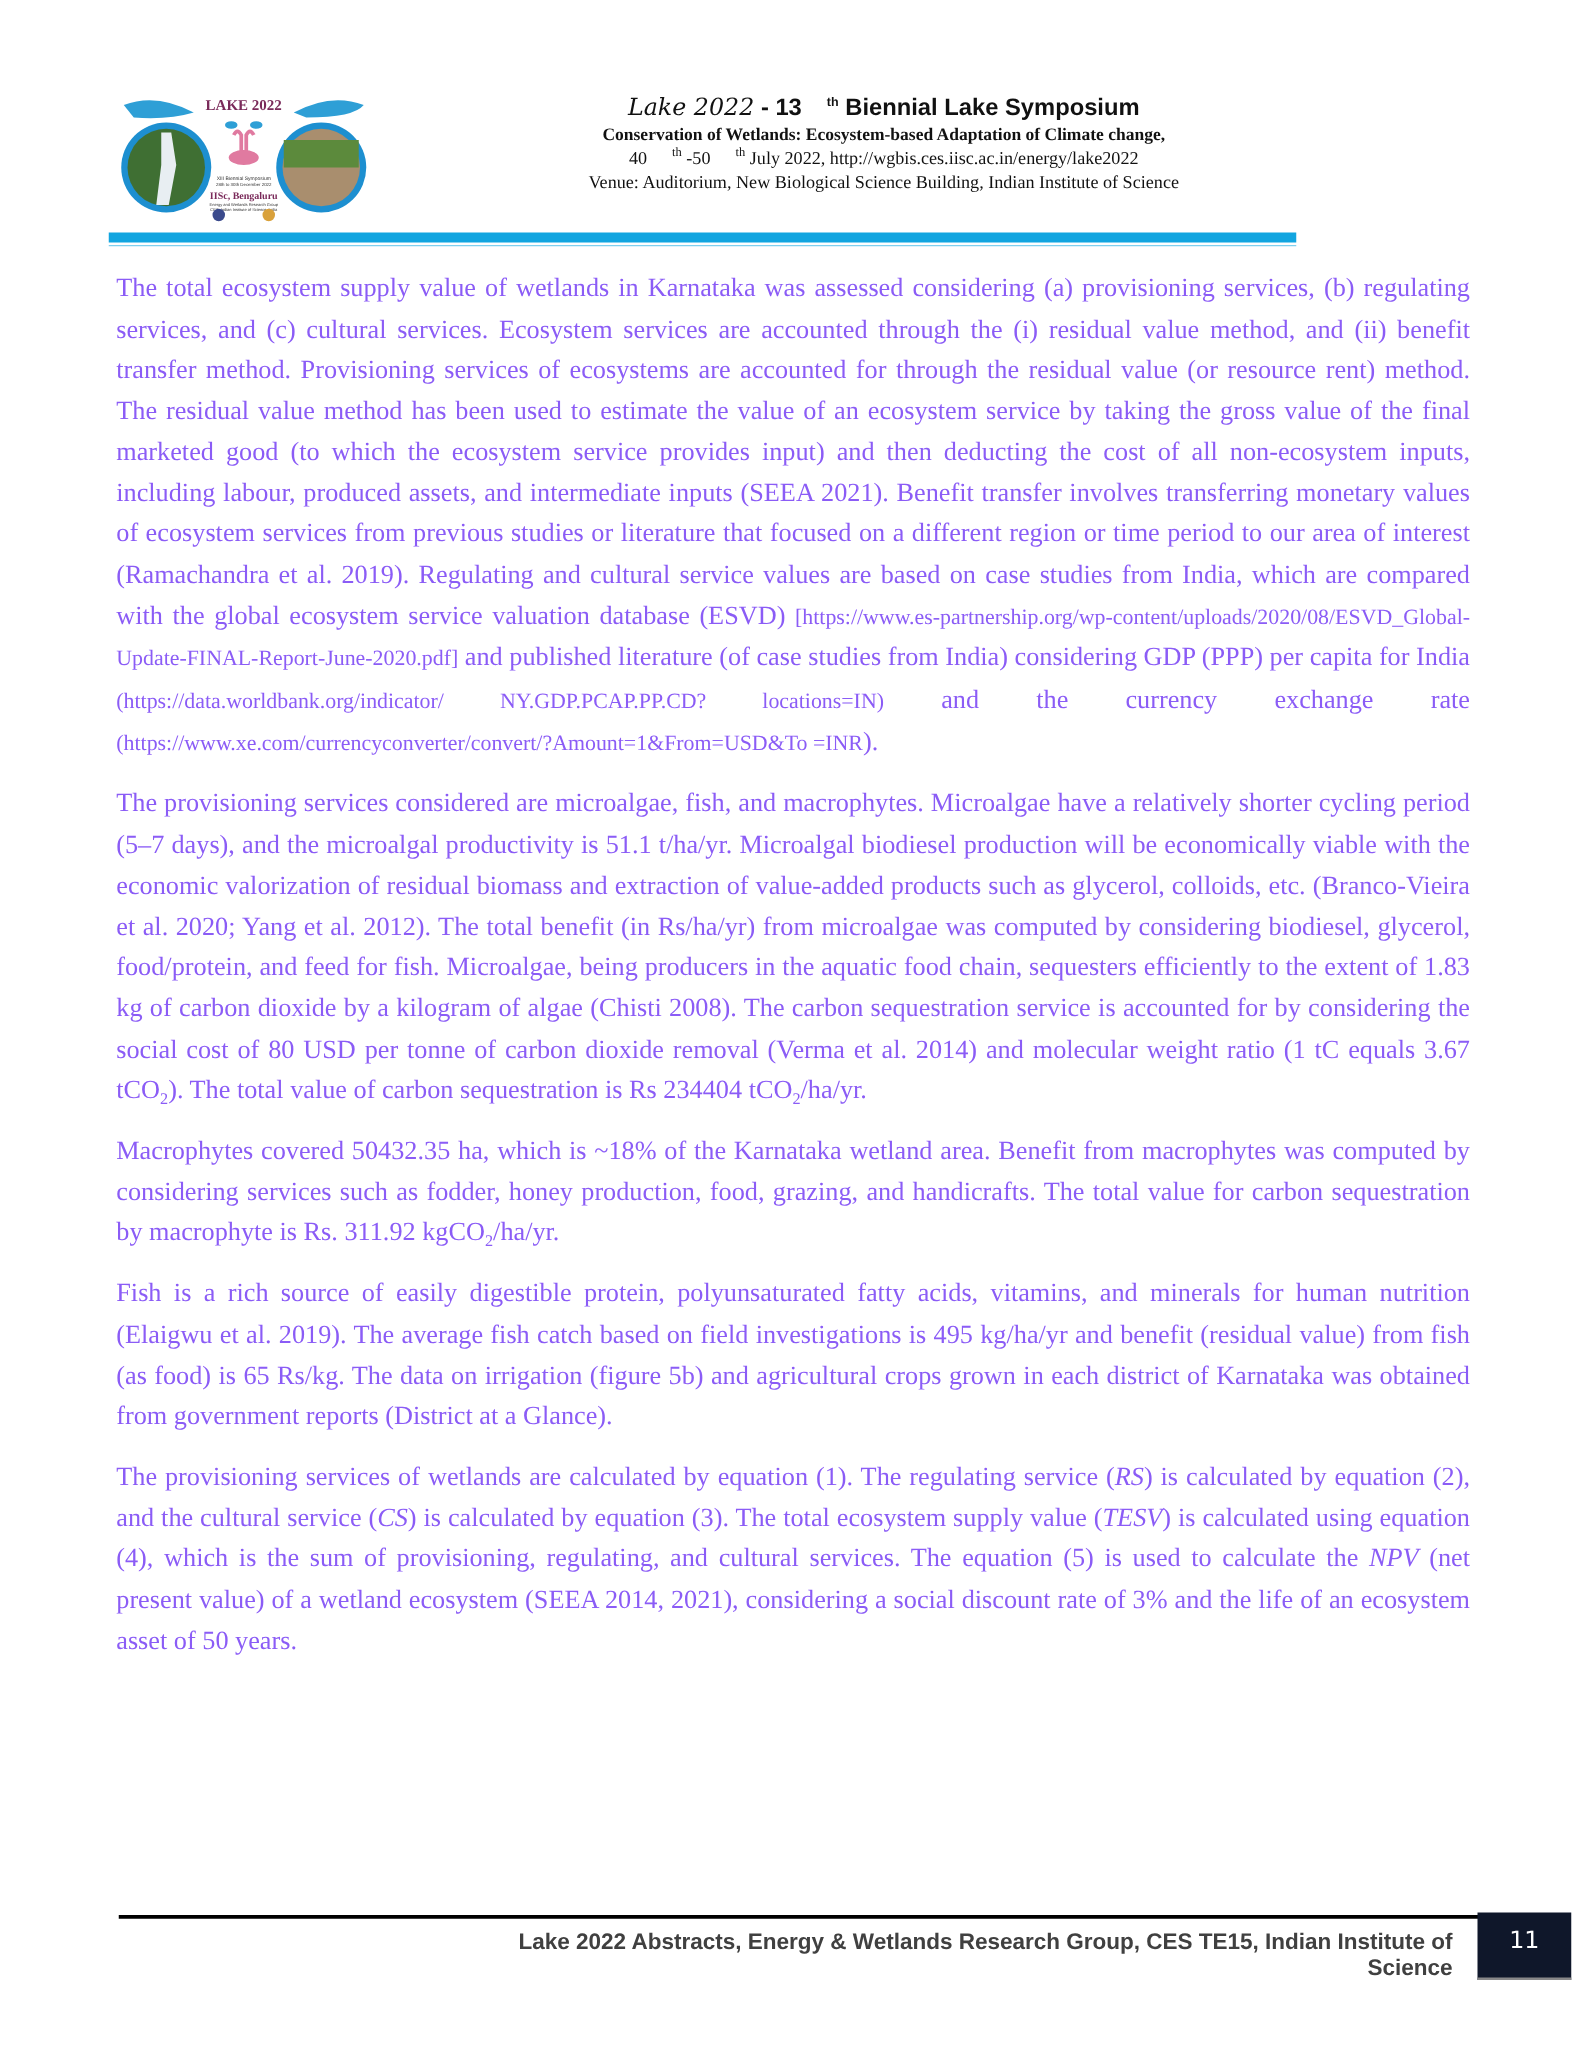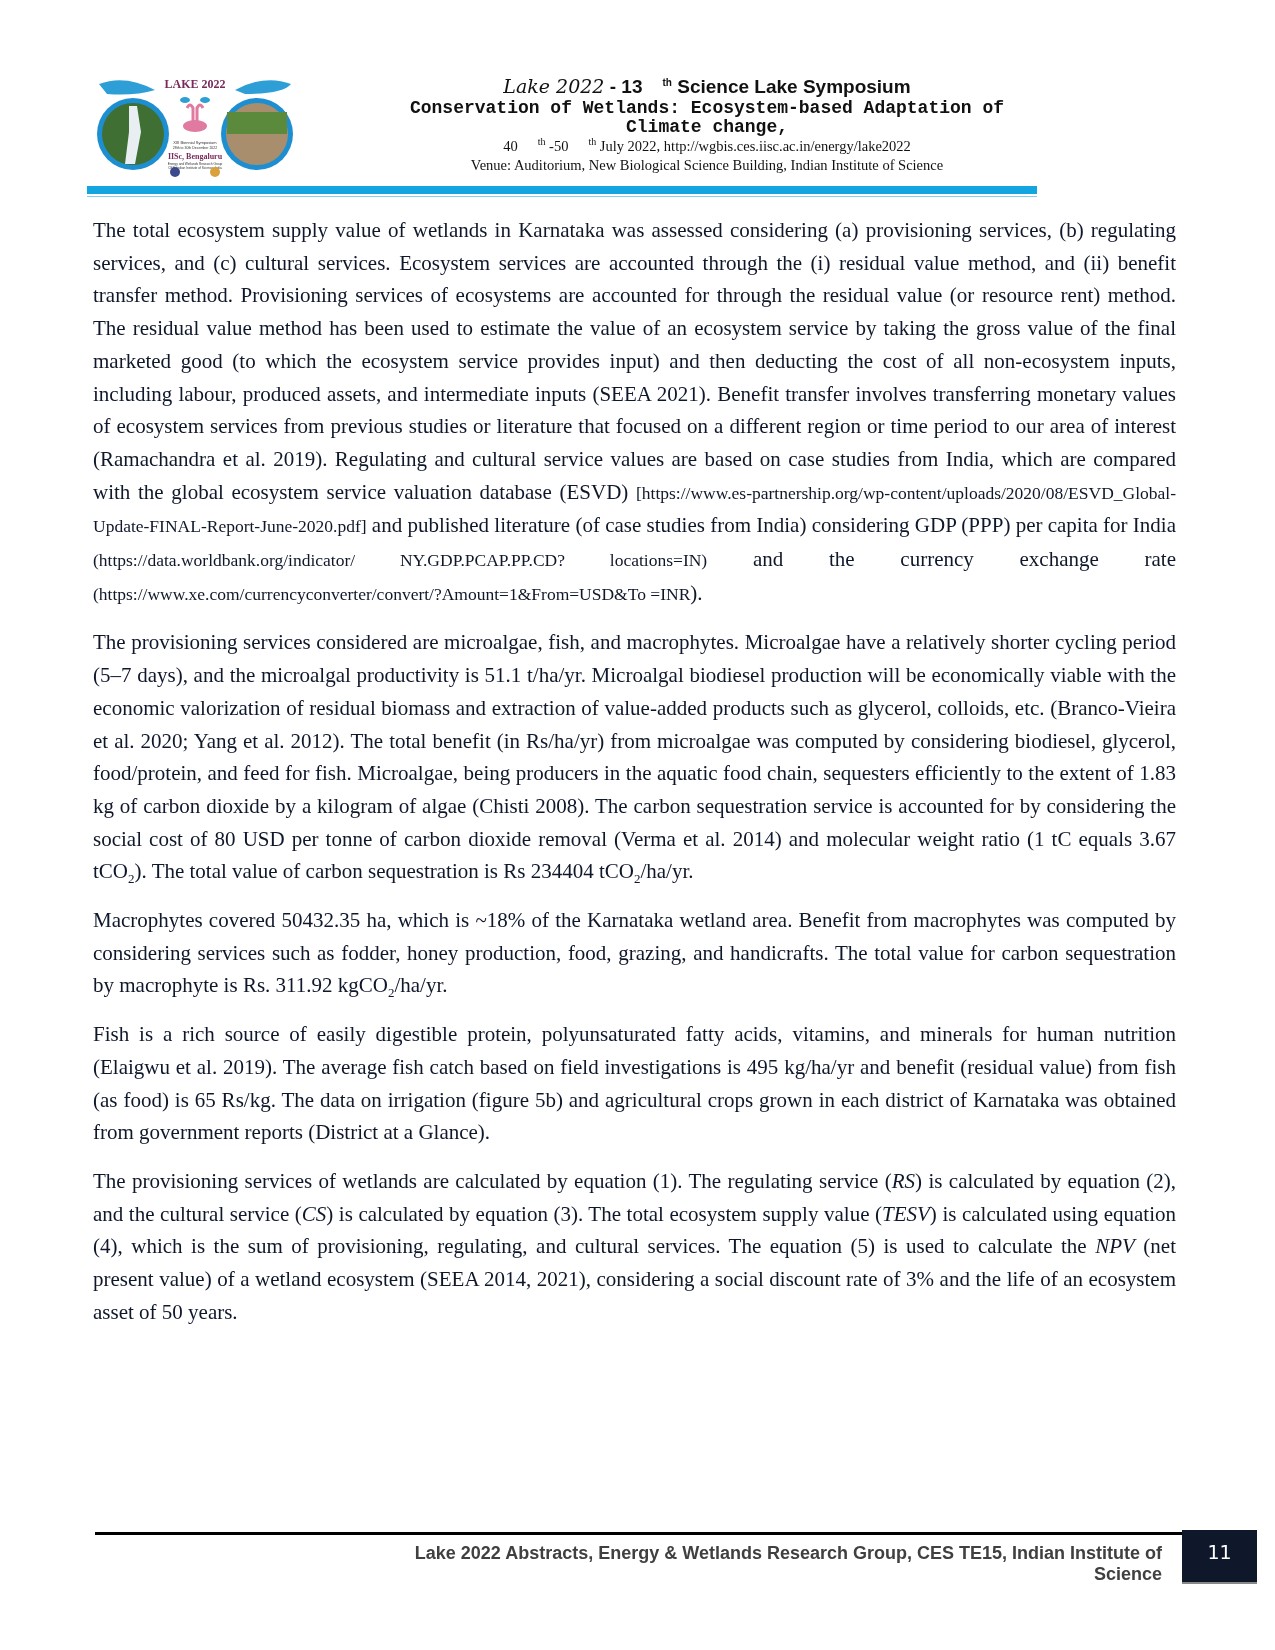--- a/index.html
+++ b/index.html
@@ -3,26 +3,26 @@
 <meta charset="utf-8">
 <style>
   html, body { margin: 0; padding: 0; background: #ffffff; }
   body { width: 1275px; height: 1650px; position: relative; overflow: hidden; color: #111; }
   .header { position: absolute; left: 87px; top: 60px; width: 950px; height: 140px; }
   .logo { position: absolute; left: 8px; top: 12px; width: 200px; height: 112px; }
   .head-text { position: absolute; left: 300px; top: 14px; width: 640px; text-align: center; font-family: "Liberation Serif", serif; color: #111; }
   .h-title { font-family: "Liberation Sans", sans-serif; font-weight: bold; font-size: 19px; line-height: 24px; }
   .h-title .lake { font-family: "DejaVu Serif", serif; font-style: italic; font-weight: normal; font-size: 19px; }
   .h-title sup, .h-dates sup { font-size: 10px; vertical-align: super; line-height: 0; padding-left: 20px; }
-  .h-sub { font-family: Liberation Mono, monospace; font-weight: bold; font-size: 18px; line-height: 19px; }
+  .h-sub { font-family: Liberation Serif, serif; font-weight: bold; font-size: 14px; line-height: 19px; }
   .h-dates, .h-venue, .h-email { font-size: 14.5px; line-height: 19px; }
   .rule-blue { position: absolute; left: 87px; top: 186px; width: 950px; height: 8px; background: #12a5e0; }
   .rule-blue-thin { position: absolute; left: 87px; top: 196px; width: 950px; height: 1px; background: #7fd0ef; }
 
-  .body { position: absolute; left: 93px; top: 214px; width: 1083px; font-family: "Liberation Serif", serif; font-size: 21px; line-height: 32.7px; text-align: justify; color: #0f172a; }
+  .body { position: absolute; left: 93px; top: 214px; width: 1083px; font-family: "Liberation Serif", serif; font-size: 21px; line-height: 32.7px; text-align: justify; color: #8b5cf6; }
   .body p { margin: 0 0 16px 0; }
   .body .url { font-size: 17.5px; }
   .body sub { font-size: 13px; vertical-align: sub; line-height: 0; }
 
   .footer-rule { position: absolute; left: 95px; top: 1532px; width: 1090px; height: 3px; background: #000; }
   .footer-text { position: absolute; left: 380px; top: 1543px; width: 782px; text-align: right; font-family: "Liberation Sans", sans-serif; font-weight: bold; font-size: 18px; color: #404040; }
   .page-box { position: absolute; left: 1182px; top: 1530px; width: 75px; height: 52px; background: #0f172a; color: #fff; font-family: "DejaVu Sans", sans-serif; font-size: 19px; text-align: center; line-height: 44px; border-bottom: 2px solid #888; }
 </style>
 </head>
 <body>
@@ -49,21 +49,21 @@
     <text x="100" y="77" text-anchor="middle" font-family="Liberation Sans, sans-serif" font-size="3.5" fill="#333">28th to 30th December 2022</text>
     <text x="100" y="87" text-anchor="middle" font-family="Liberation Serif, serif" font-size="8" font-weight="bold" fill="#7a2a5a">IISc, Bengaluru</text>
     <text x="100" y="93" text-anchor="middle" font-family="Liberation Sans, sans-serif" font-size="3.2" fill="#333">Energy and Wetlands Research Group</text>
     <text x="100" y="97" text-anchor="middle" font-family="Liberation Sans, sans-serif" font-size="3.2" fill="#333">CES, Indian Institute of Science, India</text>
     <circle cx="80" cy="100" r="5" fill="#3b4a8c"></circle>
     <circle cx="120" cy="100" r="5" fill="#d9a13b"></circle>
   </svg>
 
   <div class="head-text">
     <div class="h-title">
-      <span class="lake">Lake 2022</span><span> - 13</span><sup>th</sup><span> Science Lake Symposium</span>
+      <span class="lake">Lake 2022</span><span> - 13</span><sup>th</sup><span> Biennial Lake Symposium</span>
     </div>
     <div class="h-sub">Conservation of Wetlands: Ecosystem-based Adaptation of Climate change,</div>
     <div class="h-dates">
       <span>40</span><sup>th</sup><span> -50</span><sup>th</sup><span> July 2022, http://wgbis.ces.iisc.ac.in/energy/lake2022</span>
     </div>
     <div class="h-venue">Venue: Auditorium, New Biological Science Building, Indian Institute of Science</div>
   </div>
 </div>
 <div class="rule-blue"></div>
 <div class="rule-blue-thin"></div>

